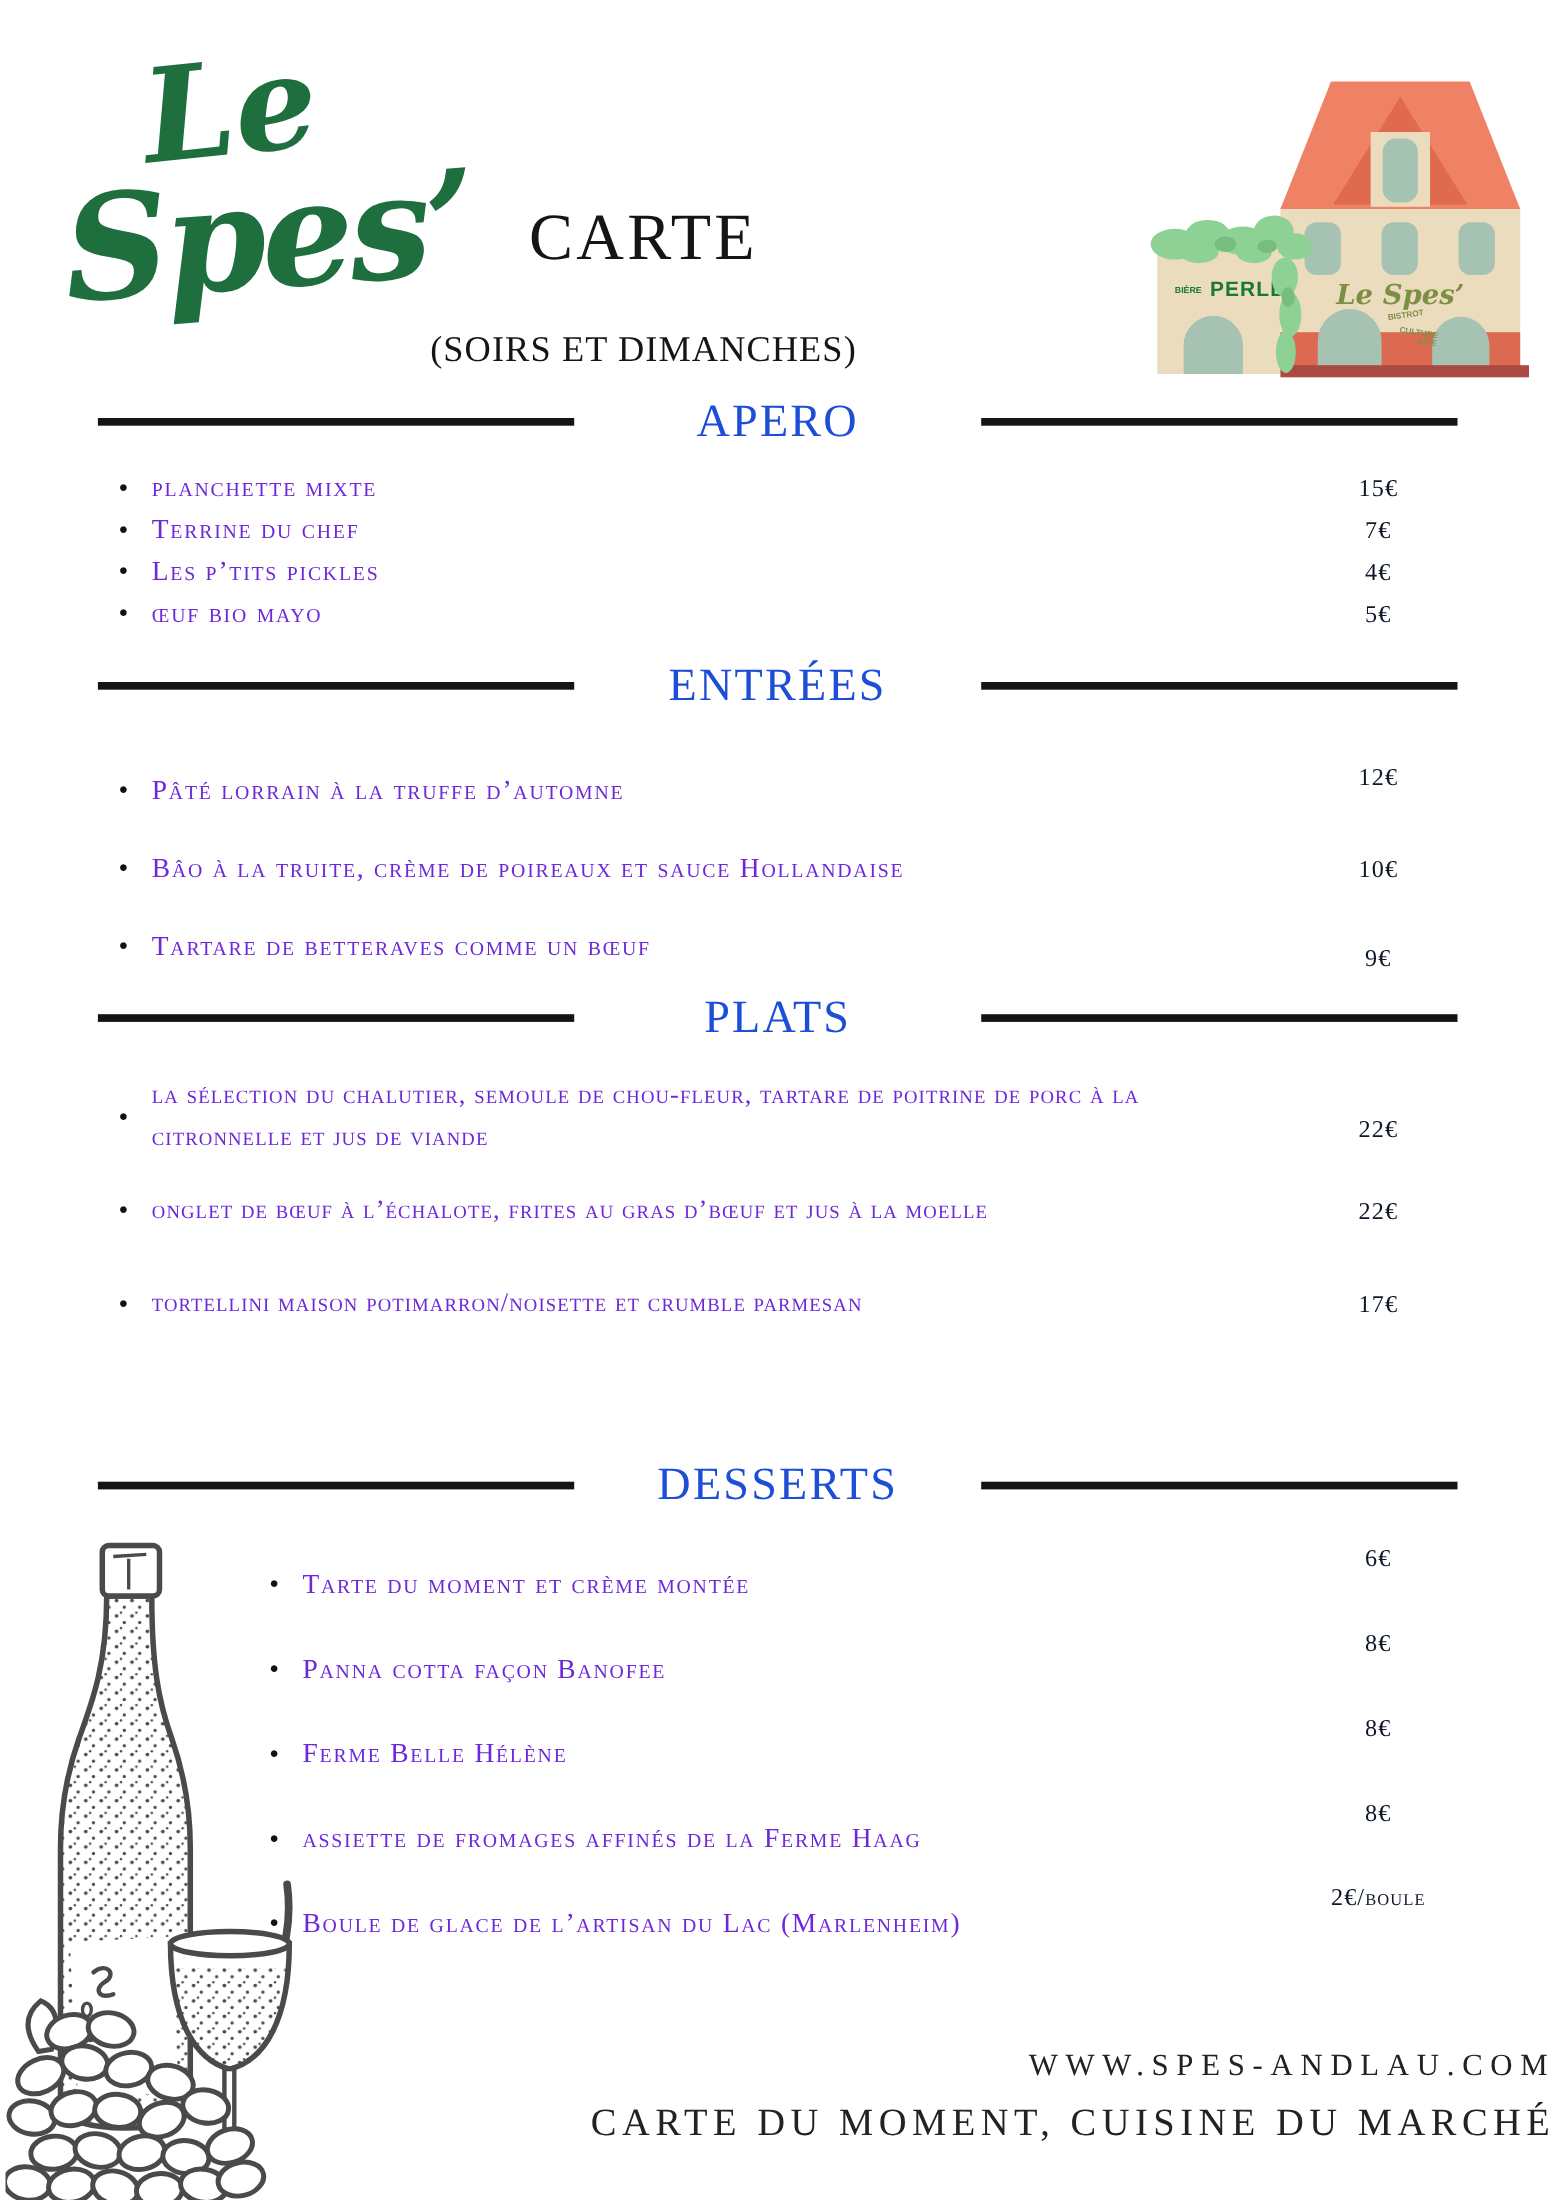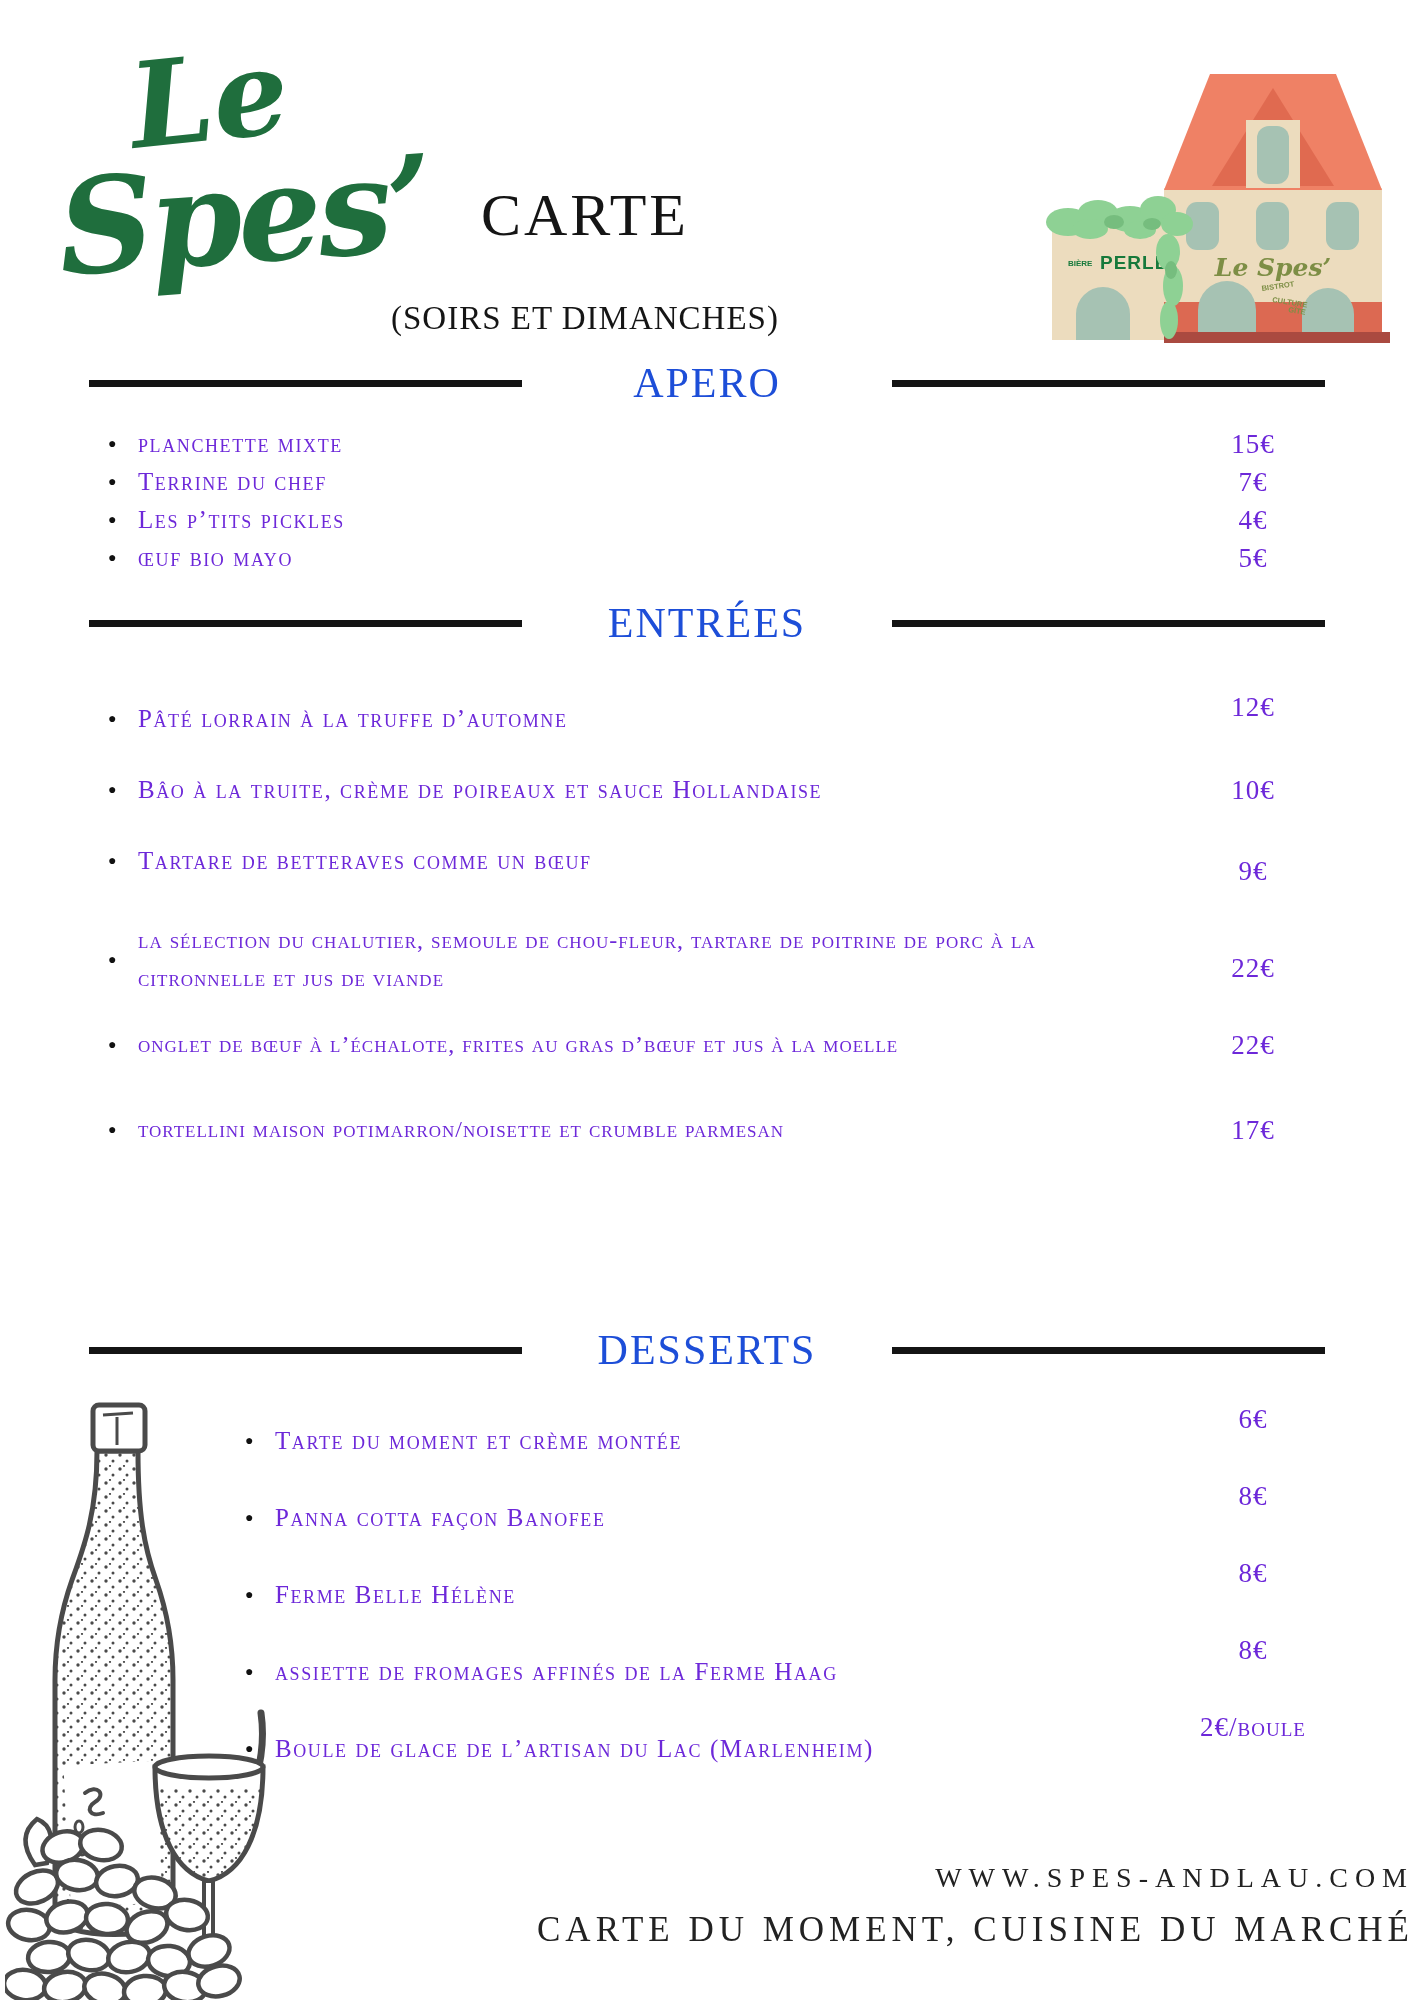--- a/index.html
+++ b/index.html
@@ -22,21 +22,21 @@
   .sec{position:absolute;left:0;width:100%;}
   .s0{top:355px}.s1{top:595px}.s2{top:897px}.s3{top:1322px}
   .sec-header{width:1236px;margin:0 auto;display:flex;align-items:center;height:56px;}
   .rule{flex:0 0 433px;height:7px;background:#141414;}
   .sec-title{flex:1;text-align:center;margin:0;font-size:42px;font-weight:normal;letter-spacing:2px;color:#1d4ed8;}
   .row{position:relative;display:flex;align-items:center;padding-left:108px;}
   .bullet{width:30px;font-size:14px;color:#111;flex:0 0 30px;}
   .label{font-variant:small-caps;font-size:25px;letter-spacing:1.6px;color:#6d28d9;}
   .price{
     position:absolute;left:1163px;width:180px;text-align:center;top:50%;transform:translateY(-50%);
-    font-variant:small-caps;font-size:27px;letter-spacing:1px;color:#6d28d9;
+    font-variant:small-caps;font-size:22px;letter-spacing:1px;color:#0f172a;
   }
   .s0 .rows{margin-top:14px}  .s0 .row{height:38px}
   .s1 .rows{margin-top:32px}  .s1 .row{height:71px}
   .s1 .row:nth-child(1) .price{transform:translateY(calc(-50% - 12px));}
   .s1 .row:nth-child(3) .price{transform:translateY(calc(-50% + 10px));}
   .s2 .rows{margin-top:20px}  .s2 .row{min-height:85px}
   .s2 .label{font-size:24px;letter-spacing:1px;max-width:950px;line-height:1.55;}
   .s2 .row:nth-child(1) .price{top:auto;bottom:18px;transform:none;}
   .s3 .rows{margin-top:24px}  .s3 .row{height:77px;padding-left:245px;}
   .s3 .price{top:2px;transform:none;}
@@ -164,20 +164,25 @@
             <span class="price">10€</span>
           </div>
           <div class="row">
             <span class="bullet">●</span>
             <span class="label">Tartare de betteraves comme un bœuf</span>
             <span class="price">9€</span>
           </div>
         </div>
       </section>
       <section class="sec s2">
+        <div class="sec-header">
+          <div class="rule"></div>
+          <h2 class="sec-title">PLATS</h2>
+          <div class="rule"></div>
+        </div>
         <div class="rows">
           <div class="row">
             <span class="bullet">●</span>
             <span class="label">la sélection du chalutier, semoule de chou-fleur, tartare de poitrine de porc à la citronnelle et jus de viande</span>
             <span class="price">22€</span>
           </div>
           <div class="row">
             <span class="bullet">●</span>
             <span class="label">onglet de bœuf à l’échalote, frites au gras d’bœuf et jus à la moelle</span>
             <span class="price">22€</span>

